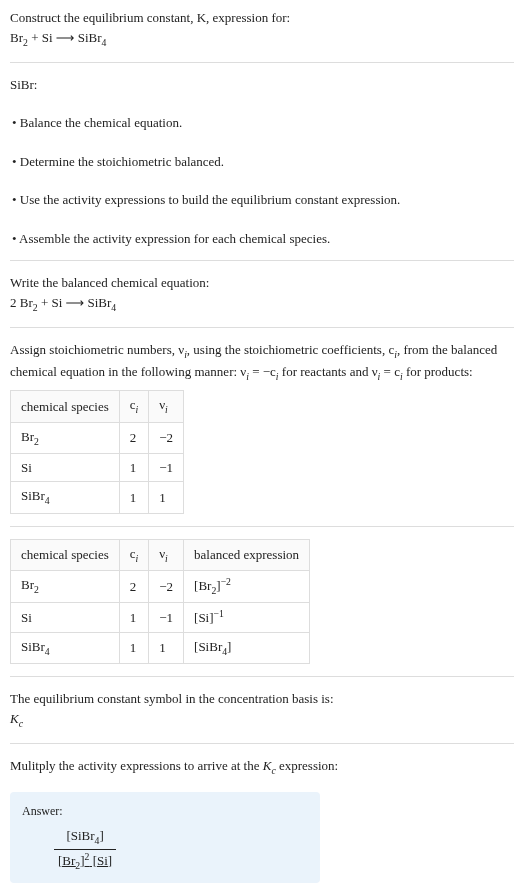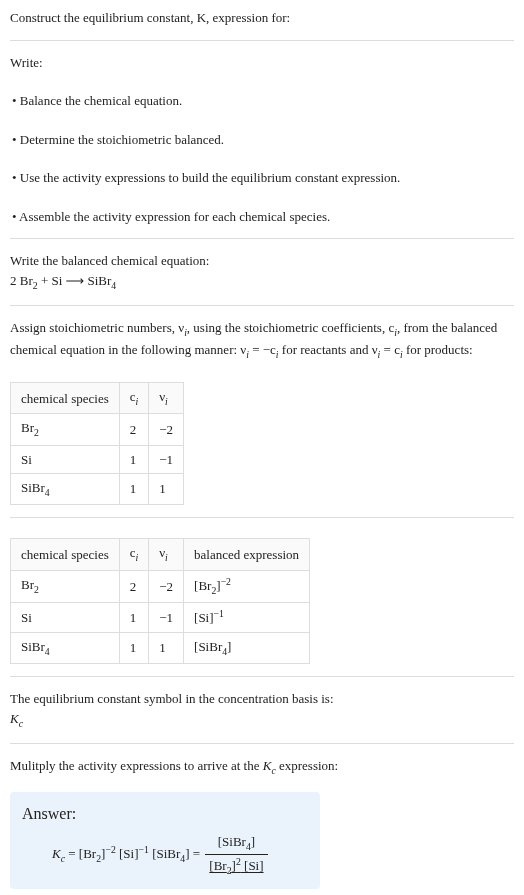--- a/index.html
+++ b/index.html
@@ -15,68 +15,69 @@
     .step { margin-bottom: 8px; }
     hr.sep {
       border: none;
       border-top: 1px solid #ddd;
       margin: 12px 0;
     }
     .bullet { padding-left: 2px; margin-top: 19px; }
     .bullet::before { content: "• "; }
     table.data {
       border-collapse: collapse;
-      margin-top: 20px;
+      margin-top: 6px;
       font-size: 13px;
     }
     table.data th, table.data td {
       border: 1px solid #ddd;
       padding: 4px 10px;
       text-align: left;
       font-weight: normal;
     }
     table.data th { background: #fafafa; }
     .center { text-align: center; }
     sub { font-size: 0.75em; vertical-align: sub; }
     sup { font-size: 0.75em; vertical-align: super; }
     .answer-box {
       background: #eaf3fb;
       border-radius: 4px;
       padding: 10px 12px;
       margin-top: 6px;
       display: inline-block;
       min-width: 310px;
     }
-    .answer-label { font-size: 16px; margin-bottom: 6px; }
+    .answer-label { font-size: 12px; margin-bottom: 6px; }
     .frac {
       display: inline-block;
       vertical-align: middle;
       text-align: center;
       margin: 0 2px;
     }
     .frac .num { display: block; border-bottom: 1px solid #222; padding: 0 4px; }
     .frac .den { display: block; padding: 0 4px; text-decoration: underline; }
     .kc-line { padding-left: 30px; }
   </style>
 </head>
 <body>
 
 
 
 
 <div class="step">
   <div>
     <span>Construct the equilibrium constant, K, expression for:</span>
   </div>
+  <div>Br<sub>2</sub> + Si ⟶ SiBr<sub>4</sub></div>
 </div>
 <hr class="sep">
 
 
 <div class="step">
-  <div>Write:</div>
+  <div>SiBr:</div>
   <div class="bullet">Balance the chemical equation.</div>
   <div class="bullet">Determine the stoichiometric balanced.</div>
   <div class="bullet">Use the activity expressions to build the equilibrium constant expression.</div>
   <div class="bullet">Assemble the activity expression for each chemical species.</div>
 </div>
 <hr class="sep">
 
 
 <div class="step">
   <div>Write the balanced chemical equation:</div>
@@ -156,21 +157,20 @@
 
 
 <div class="step">
   <div>Mulitply the activity expressions to arrive at the <i>K<sub>c</sub></i> expression:</div>
 </div>
 
 
 <div class="answer-box">
   <div class="answer-label">Answer:</div>
   <div class="kc-line">
-    <span><i>K<sub>c</sub></i> = [Br<sub>2</sub>]<sup>−2</sup> [Si]<sup>−1</sup> [SiBr<sub>4</sub>] =</span>
     <span class="frac">
       <span class="num">[SiBr<sub>4</sub>]</span>
       <span class="den">[Br<sub>2</sub>]<sup>2</sup> [Si]</span>
     </span>
   </div>
 </div>
 
 
 
 

